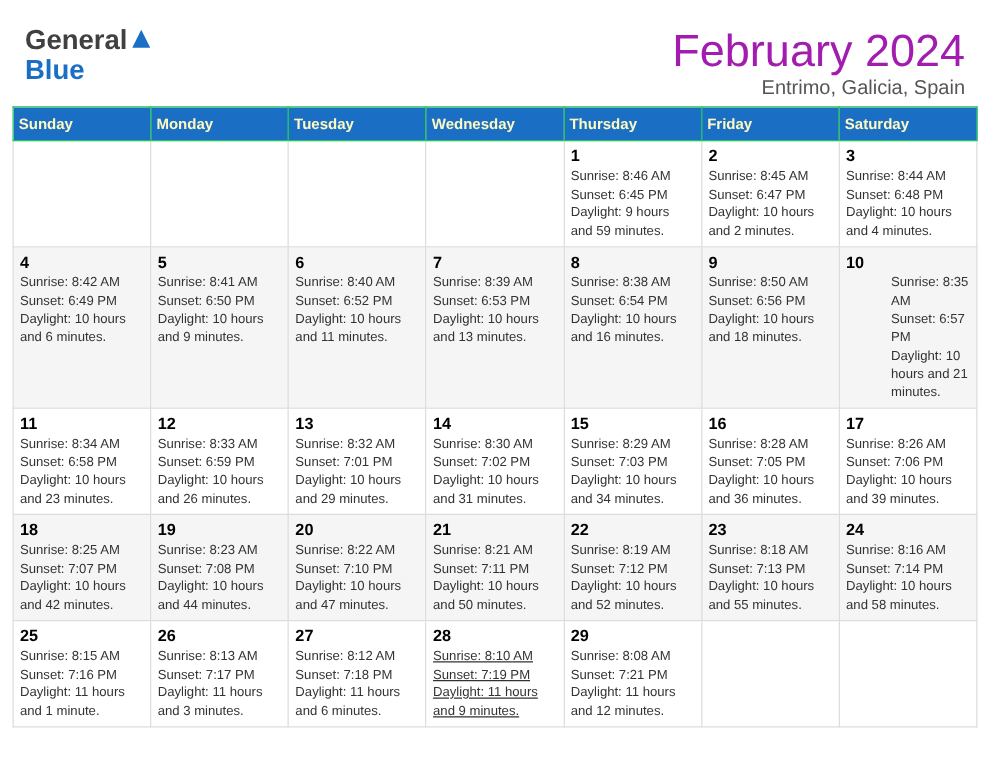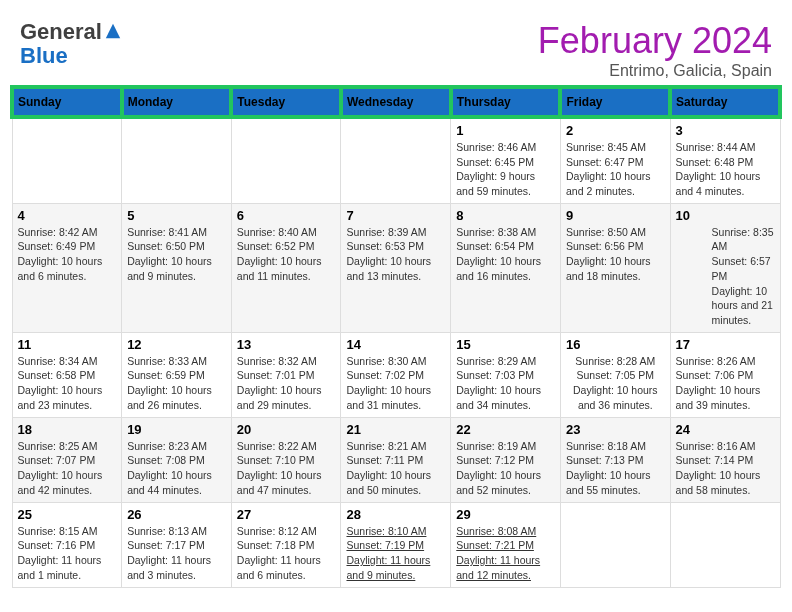--- a/index.html
+++ b/index.html
@@ -45,26 +45,26 @@
       font-size: 16px;
       color: #555;
     }
     .calendar-table {
       width: 100%;
       border-collapse: collapse;
       font-size: 11px;
     }
     .calendar-table th {
       background-color: #1a6fc4;
-      color: #000000;
+      color: #fef9c3;
       padding: 6px 4px;
       text-align: left;
       font-weight: bold;
       font-size: 12px;
-      border: 4px solid #22c55e;
+      border: 1px solid #22c55e;
     }
     .calendar-table td {
       vertical-align: top;
       padding: 4px 5px;
       border: 1px solid #ddd;
       width: 110px;
       min-height: 80px;
       height: 85px;
     }
     .day-number {
@@ -213,21 +213,21 @@
 Daylight: 10 hours and 31 minutes.</div>
         </td>
         <td>
           <div class="day-number">15</div>
           <div class="day-info" style="white-space: pre-line;">Sunrise: 8:29 AM
 Sunset: 7:03 PM
 Daylight: 10 hours and 34 minutes.</div>
         </td>
         <td>
           <div class="day-number">16</div>
-          <div class="day-info" style="white-space: pre-line; text-align: center;">Sunrise: 8:28 AM
+          <div class="day-info" style="white-space: pre-line;">Sunrise: 8:28 AM
 Sunset: 7:05 PM
 Daylight: 10 hours and 36 minutes.</div>
         </td>
         <td>
           <div class="day-number">17</div>
           <div class="day-info" style="white-space: pre-line;">Sunrise: 8:26 AM
 Sunset: 7:06 PM
 Daylight: 10 hours and 39 minutes.</div>
         </td>
       </tr>
@@ -295,21 +295,21 @@
 Daylight: 11 hours and 6 minutes.</div>
         </td>
         <td>
           <div class="day-number">28</div>
           <div class="day-info" style="white-space: pre-line; text-decoration: underline;">Sunrise: 8:10 AM
 Sunset: 7:19 PM
 Daylight: 11 hours and 9 minutes.</div>
         </td>
         <td>
           <div class="day-number">29</div>
-          <div class="day-info" style="white-space: pre-line; text-decoration: underline;">Sunrise: 8:08 AM
+          <div class="day-info" style="white-space: pre-line;">Sunrise: 8:08 AM
 Sunset: 7:21 PM
 Daylight: 11 hours and 12 minutes.</div>
         </td>
         <td class="empty-cell"></td>
         <td class="empty-cell"></td>
       </tr>
     </tbody>
 </table>
 
 </body></html>

